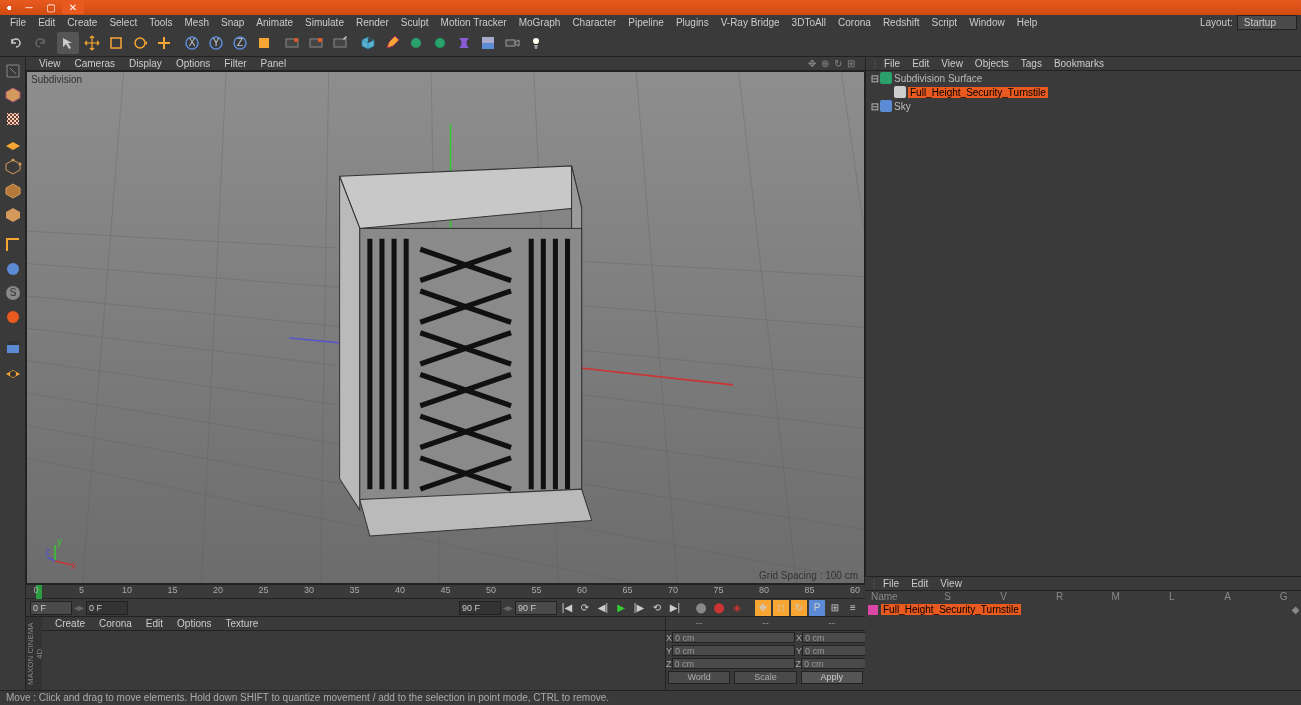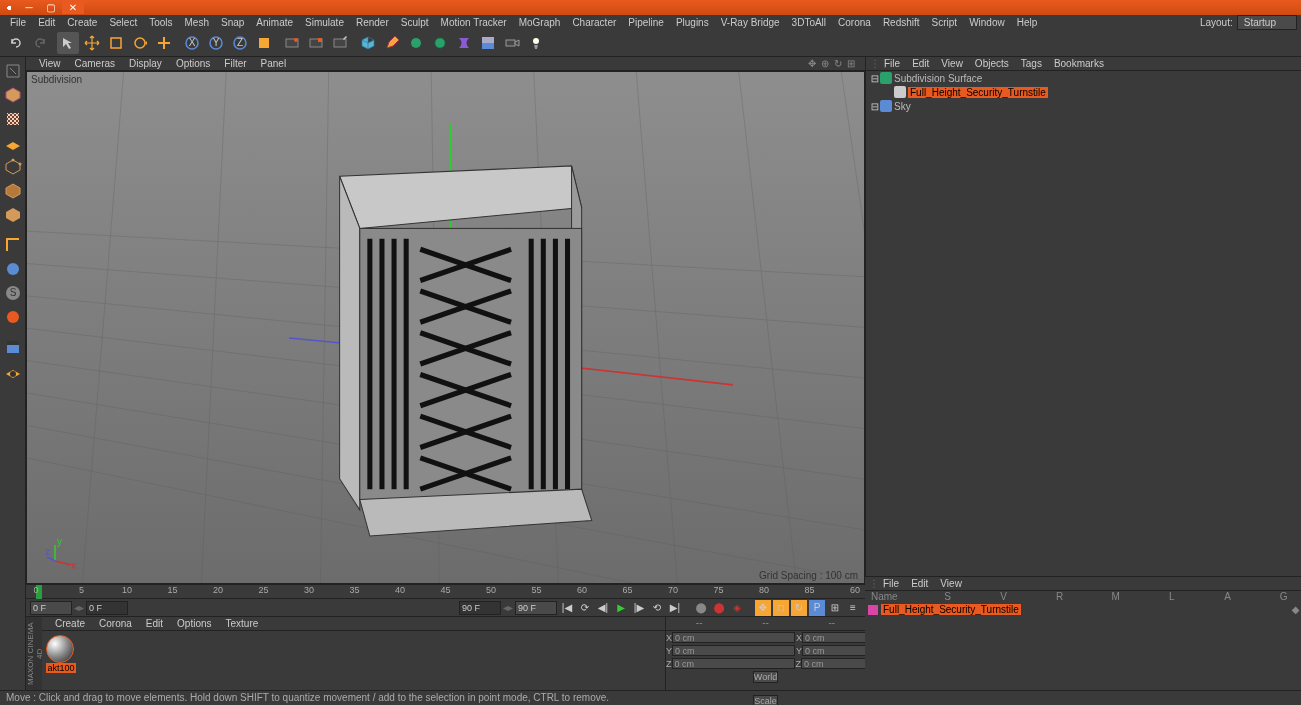--- a/index.html
+++ b/index.html
@@ -70,21 +70,21 @@
 .mat-ball { width: 28px; height: 28px; border-radius: 50%; background: radial-gradient(circle at 30% 30%, #fff, #888 50%, #222); border: 1px solid #e85a1f; }
 .mat-label { background: #e85a1f; color: #000; font-size: 9px; padding: 0 1px; overflow: hidden; white-space: nowrap; text-overflow: ellipsis; }
 .c4d-brand { width: 16px; writing-mode: vertical-rl; transform: rotate(180deg); font-size: 8px; color: #888; text-align: center; padding: 2px 0; background: #333; }
 
 .coord-panel { width: 200px; display: flex; flex-direction: column; border-left: 1px solid #222; }
 .coord-header { height: 14px; display: flex; font-size: 9px; color: #888; border-bottom: 1px solid #222; }
 .coord-header span { flex: 1; text-align: center; }
 .coord-row { display: flex; height: 13px; align-items: center; }
 .coord-row .lab { width: 12px; text-align: center; font-size: 9px; color: #aaa; }
 .coord-row .val { flex: 1; height: 11px; background: #4a4a4a; border: 1px solid #222; margin-right: 1px; font-size: 9px; color: #999; padding: 0 2px; }
-.coord-bottom { display: flex; height: 15px; align-items: center; gap: 12px; padding: 1px 2px; flex-direction: column; }
+.coord-bottom { display: flex; height: 15px; align-items: center; gap: 4px; padding: 1px 2px; }
 .coord-bottom .sel { flex: 1; height: 13px; background: #4a4a4a; border: 1px solid #222; font-size: 9px; text-align: center; color: #aaa; }
 .coord-bottom .apply { flex: 1; height: 13px; background: #555; border: 1px solid #222; font-size: 9px; text-align: center; color: #ccc; cursor: pointer; }
 
 
 .right-col { width: 436px; display: flex; }
 .right-panels { flex: 1; display: flex; flex-direction: column; }
 .obj-panel { flex: 1; display: flex; flex-direction: column; border-left: 1px solid #222; }
 .obj-menu { height: 14px; display: flex; align-items: center; padding: 0 4px; font-size: 10px; border-bottom: 1px solid #222; background: #3a3a3a; }
 .obj-menu .m { padding: 0 6px; cursor: pointer; }
 .obj-menu .grip { width: 8px; color: #666; }
@@ -515,26 +515,20 @@
 
     <div class="lower">
       <div class="c4d-brand">MAXON CINEMA 4D</div>
       <div class="mat-panel">
         <div class="mat-menu">
           <span class="m">Create</span>
           <span class="m">Corona</span>
           <span class="m">Edit</span>
           <span class="m">Options</span>
           <span class="m">Texture</span>
-        </div>
-        <div class="mat-body">
-          <div class="mat-slot">
-            <div class="mat-ball"></div>
-            <div class="mat-label">akt100</div>
-          </div>
         </div>
       </div>
       <div class="coord-panel">
         <div class="coord-header">
           <span>--</span>
           <span>--</span>
           <span>--</span>
         </div>
         <div id="coord-rows">
             <div class="coord-row">

